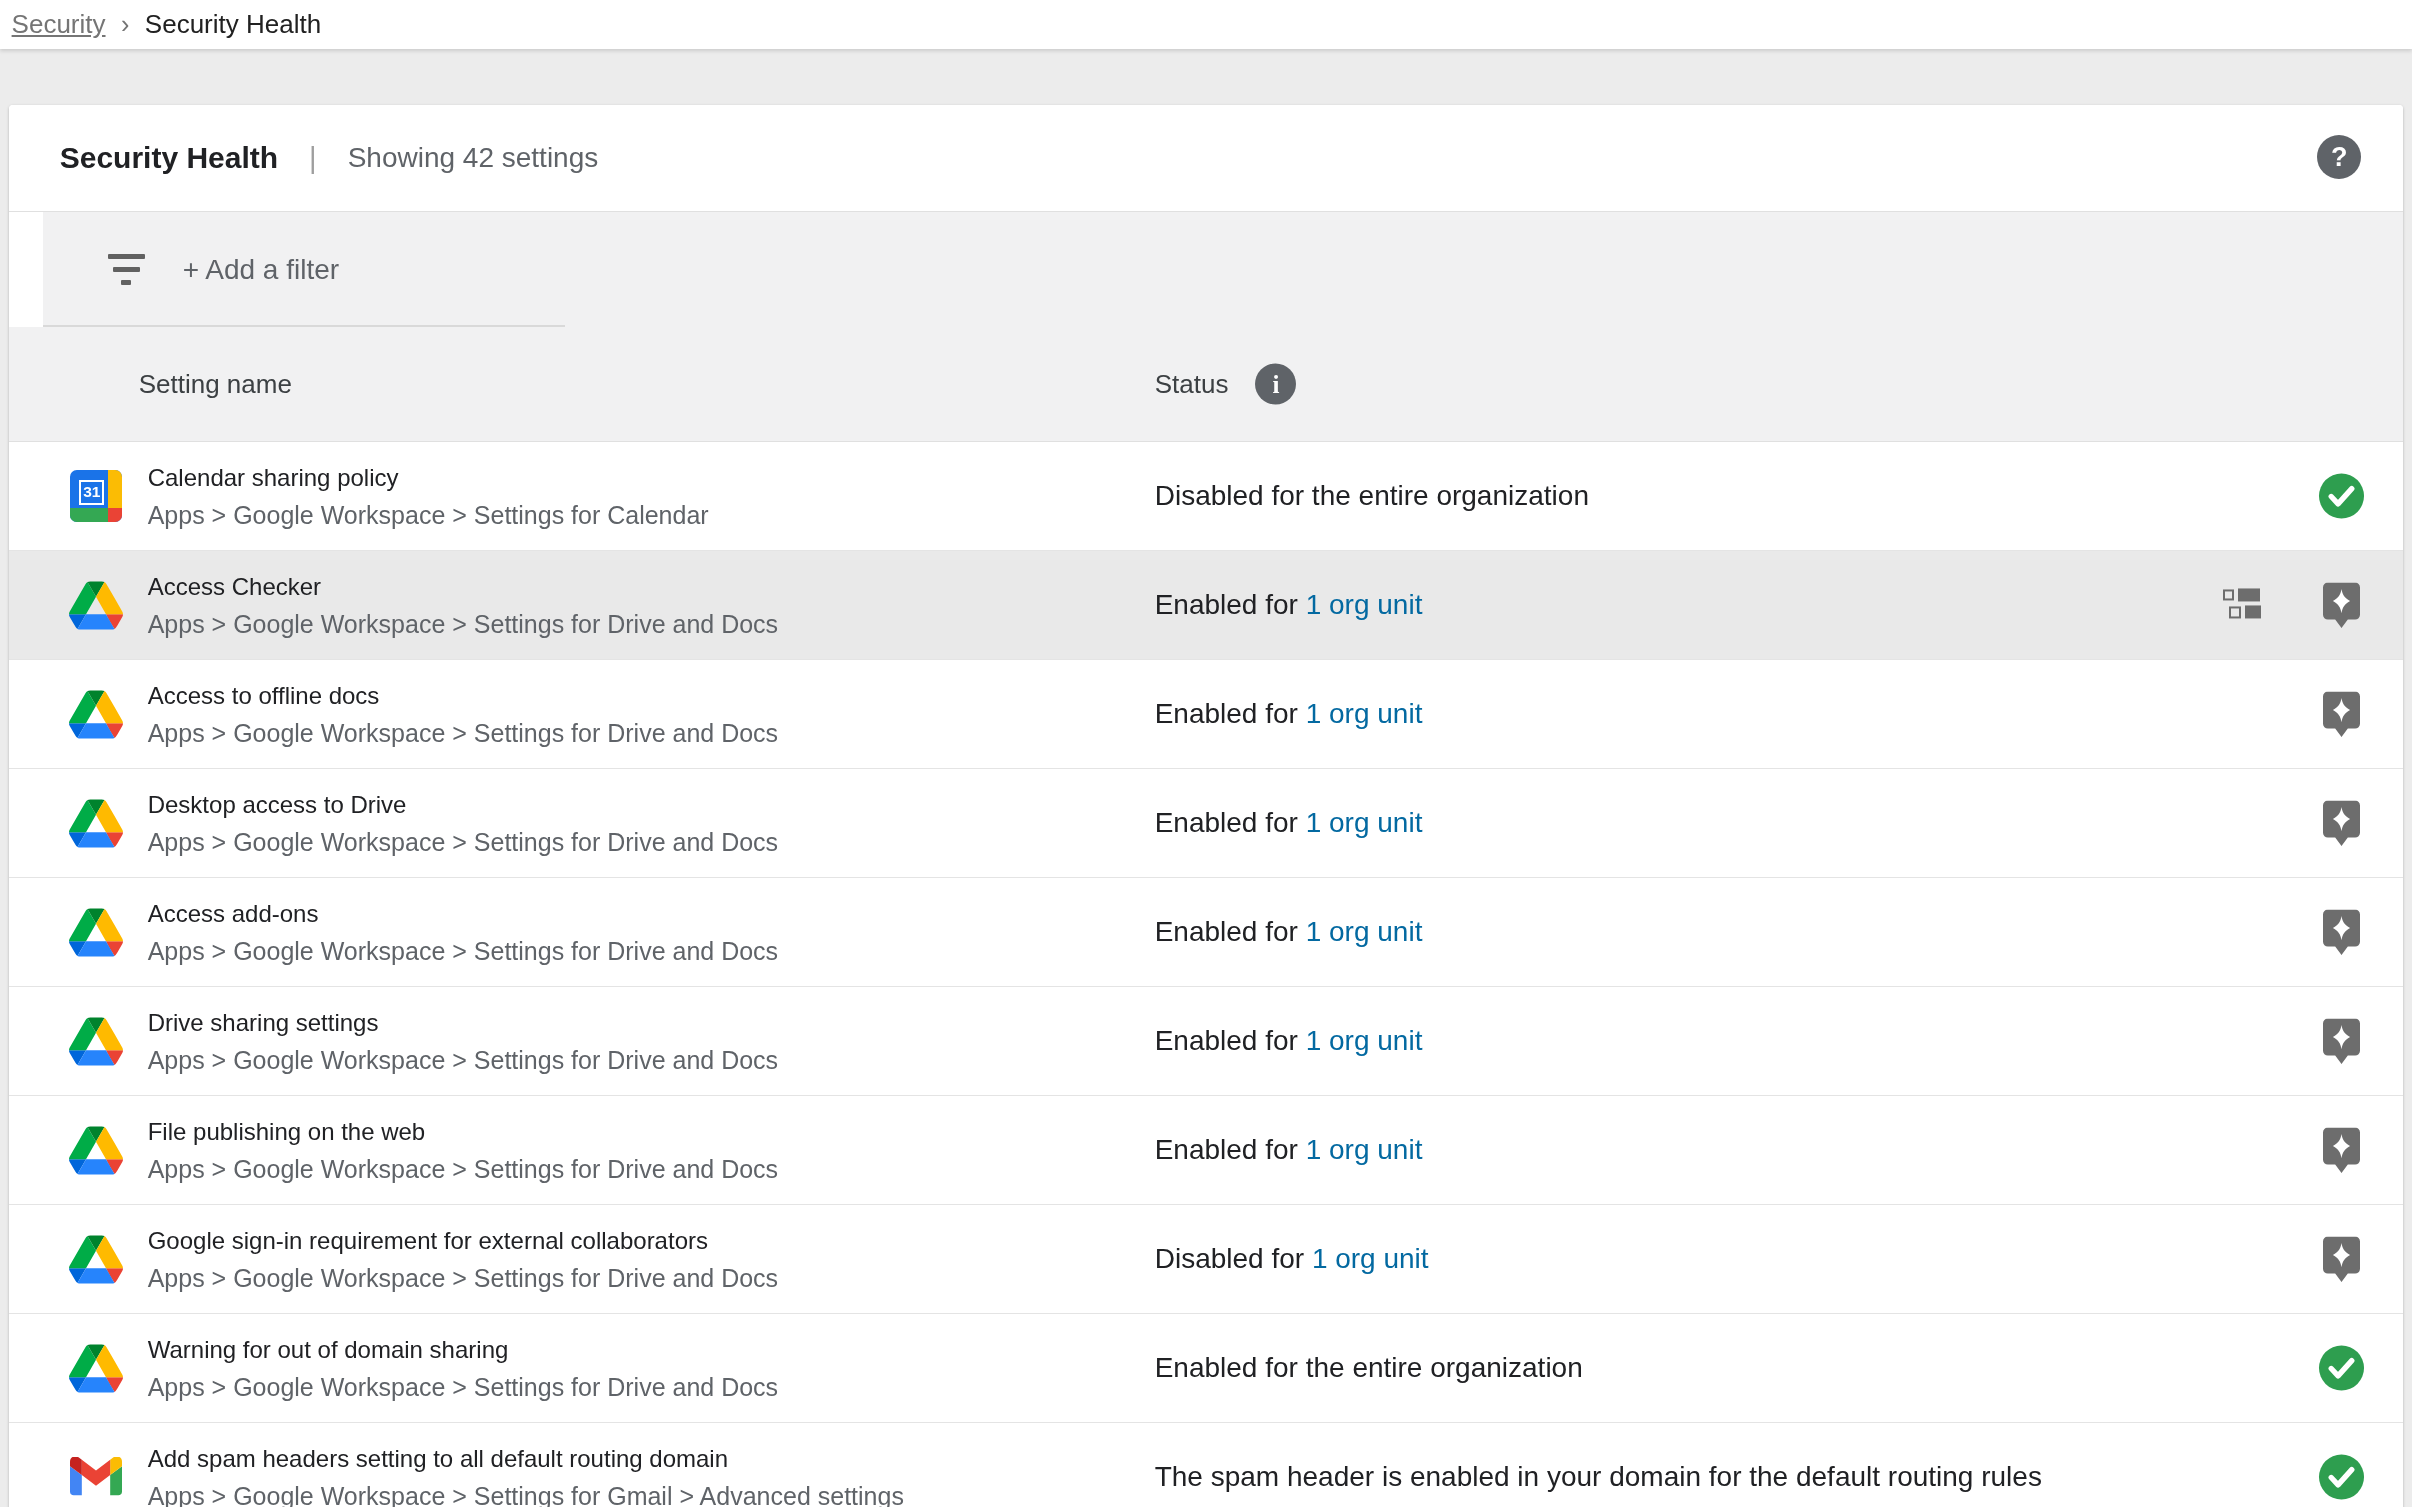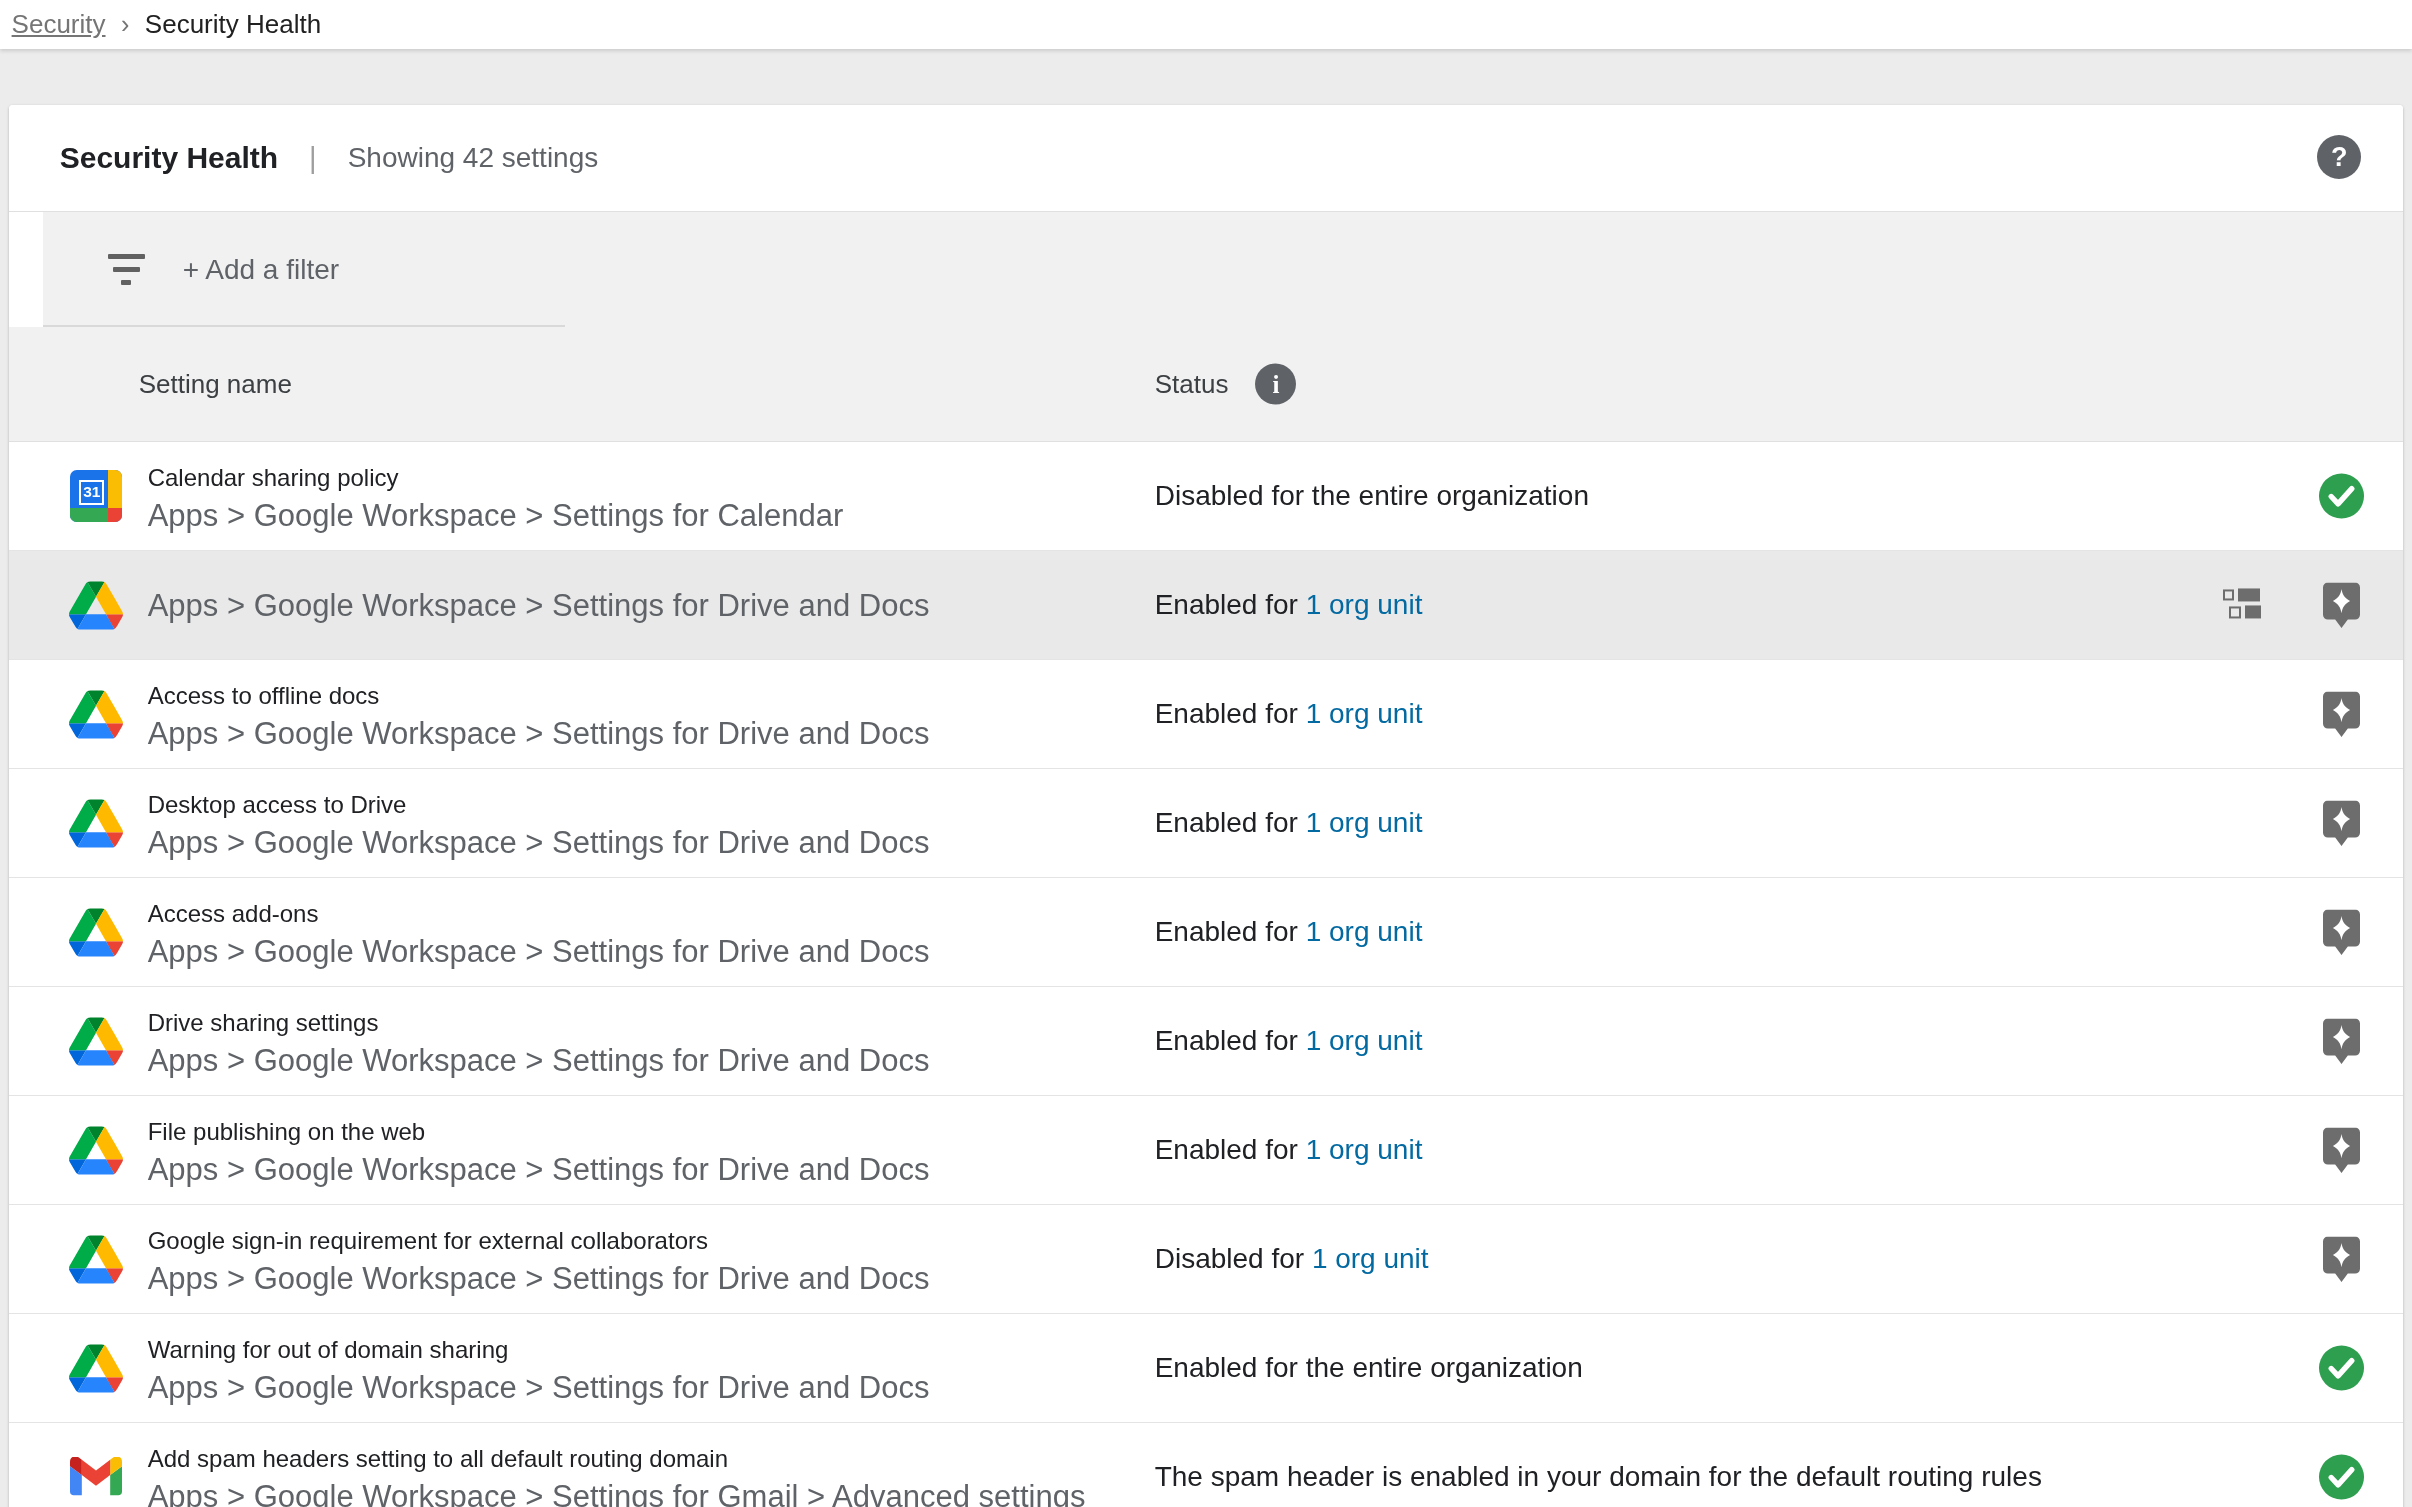--- a/index.html
+++ b/index.html
@@ -81,21 +81,21 @@
 
   
   .row { position: relative; height: 109px; border-bottom: 1px solid #e4e4e4; background: #fff; }
   .row.highlighted { background: #e9e9e9; }
   .cell-icon {
     position: absolute; left: 60px; top: 50%; transform: translateY(-50%);
     width: 54px; height: 54px; display: flex; align-items: center; justify-content: center;
   }
   .cell-main { position: absolute; left: 139px; top: 50%; transform: translateY(-50%); }
   .row-title { font-size: 24px; color: #202124; line-height: 33px; margin-bottom: 5.8px; }
-  .row-path  { font-size: 31px; color: #5f6368; line-height: 31px; }
+  .row-path  { font-size: 25px; color: #5f6368; line-height: 31px; }
   .cell-status {
     position: absolute; left: 1146px; top: 0; height: 100%;
     display: flex; align-items: center; font-size: 28px; color: #202124;
   }
   .status-text { white-space: pre; }
   .status-link { color: #0369a1; cursor: pointer; white-space: pre; }
   .slot-extra    { position: absolute; left: 2214px; top: 50%; transform: translateY(-55%); }
   .slot-trailing { position: absolute; left: 2309px; top: 50%; transform: translateY(-50%);
                    width: 47px; height: 49px; display: flex; align-items: center; justify-content: center; }
 
@@ -183,20 +183,21 @@
           <svg width="54" height="49" viewBox="0 0 87.3 78">
     <path d="m6.6 66.85 3.85 6.65c.8 1.4 1.95 2.5 3.3 3.3l13.75-23.8h-27.5c0 1.55.4 3.1 1.2 4.5z" fill="#0066da"></path>
     <path d="m43.65 25-13.75-23.8c-1.35.8-2.5 1.9-3.3 3.3l-25.4 44a9.06 9.06 0 0 0 -1.2 4.5h27.5z" fill="#00ac47"></path>
     <path d="m73.55 76.8c1.35-.8 2.5-1.9 3.3-3.3l1.6-2.75 7.65-13.25c.8-1.4 1.2-2.95 1.2-4.5h-27.5l5.85 11.5z" fill="#ea4335"></path>
     <path d="m43.65 25 13.75-23.8c-1.35-.8-2.9-1.2-4.5-1.2h-18.5c-1.6 0-3.15.45-4.5 1.2z" fill="#00832d"></path>
     <path d="m59.8 53h-32.3l-13.75 23.8c1.35.8 2.9 1.2 4.5 1.2h50.8c1.6 0 3.15-.45 4.5-1.2z" fill="#2684fc"></path>
     <path d="m73.4 26.5-12.7-22c-.8-1.4-1.95-2.5-3.3-3.3l-13.75 23.8 16.15 28h27.45c0-1.55-.4-3.1-1.2-4.5z" fill="#ffba00"></path>
   </svg>
         </div>
     <div class="cell-main">
+      <div class="row-title">Access Checker</div>
       <div class="row-path">Apps &gt; Google Workspace &gt; Settings for Drive and Docs</div>
     </div>
     <div class="cell-status">
       <span class="status-text">Enabled for </span>
           <span class="status-link">1 org unit</span>
     </div>
     <div class="slot-extra">
           <div class="orglist">
     <div class="r r1">
               <span class="sq"></span>

